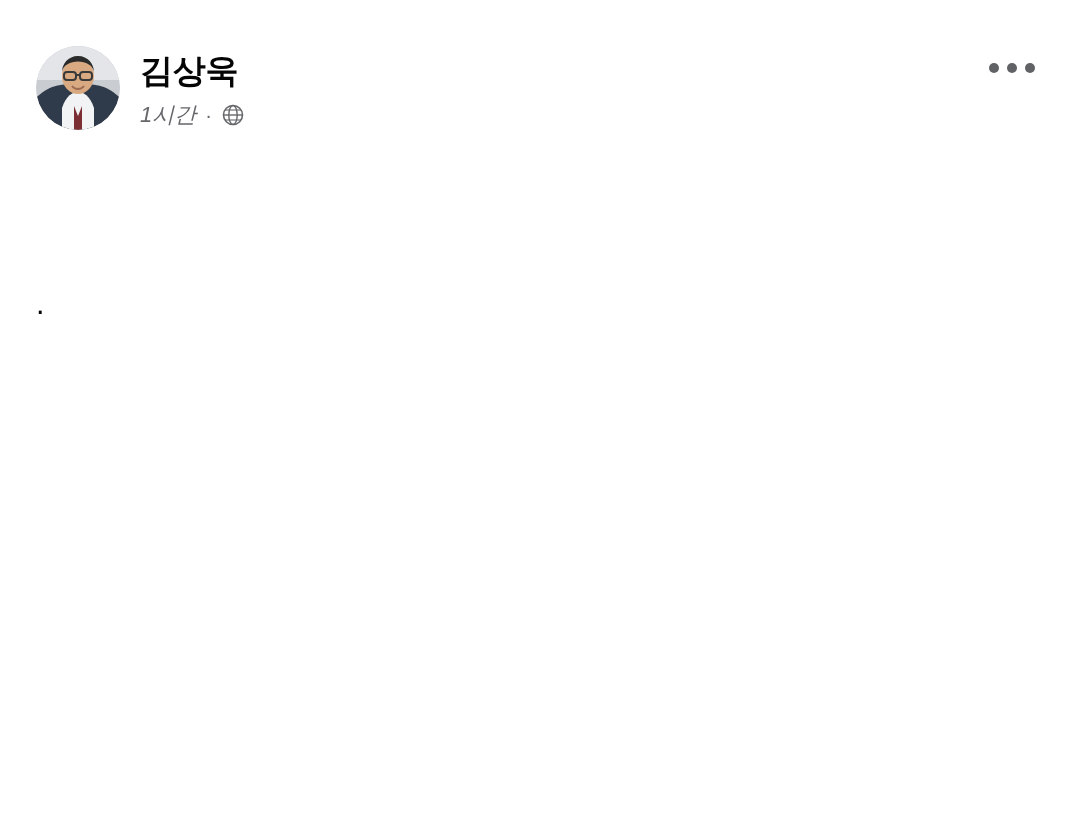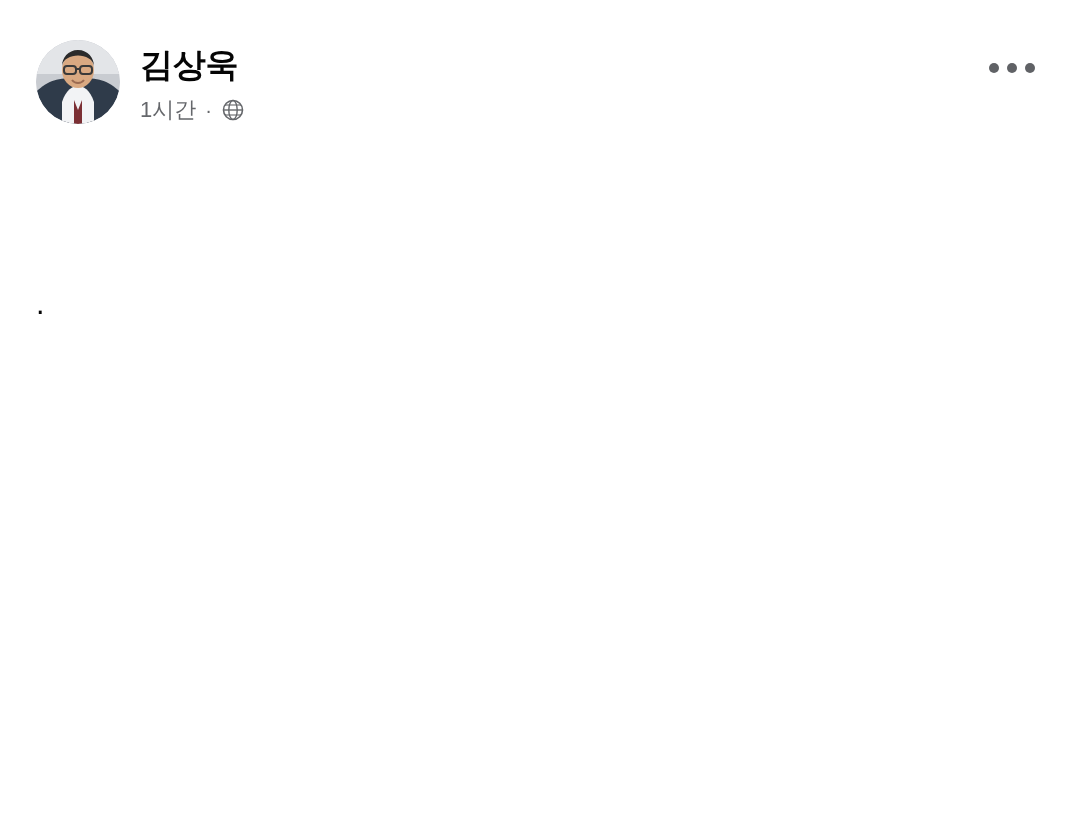--- a/index.html
+++ b/index.html
@@ -18,21 +18,21 @@
   .post {
     position: relative;
     width: 1080px;
     height: 827px;
     box-sizing: border-box;
     padding: 34px 36px 0 36px;
     background: #fff;
   }
   .post-header {
     display: flex;
-    align-items: center;
+    align-items: flex-end;
     gap: 20px;
     position: relative;
     min-height: 96px;
   }
   .avatar {
     width: 84px;
     height: 84px;
     border-radius: 50%;
     flex: 0 0 84px;
     overflow: hidden;
@@ -54,21 +54,21 @@
     letter-spacing: -0.2px;
   }
   .meta-row {
     display: flex;
     align-items: center;
     gap: 9px;
     margin-top: 9px;
     font-size: 22px;
     color: #65676b;
   }
-  .meta-time { font-size: 22px; color: #65676b; }
+  .meta-time { font-size: 22px; color: #65676b; font-style: italic; }
   .meta-dot { font-size: 20px; color: #65676b; line-height: 1; }
   .globe-icon {
     display: inline-flex;
     width: 24px;
     height: 24px;
     align-items: center;
     justify-content: center;
   }
   .globe-icon svg { width: 24px; height: 24px; display: block; }
   .more-button {

